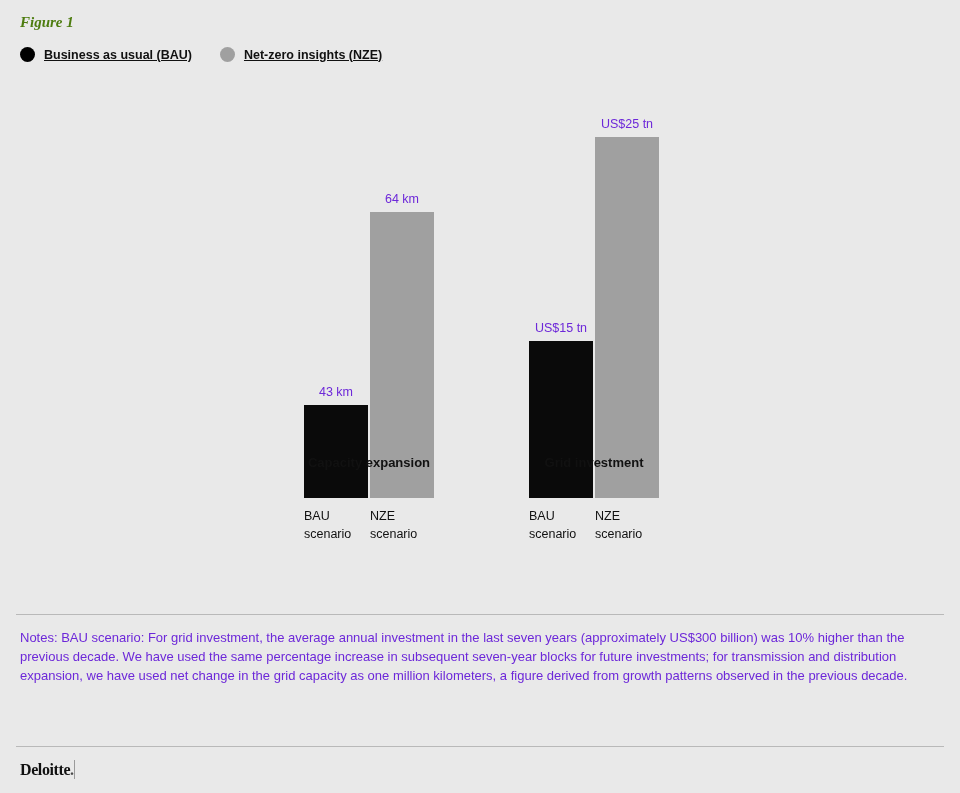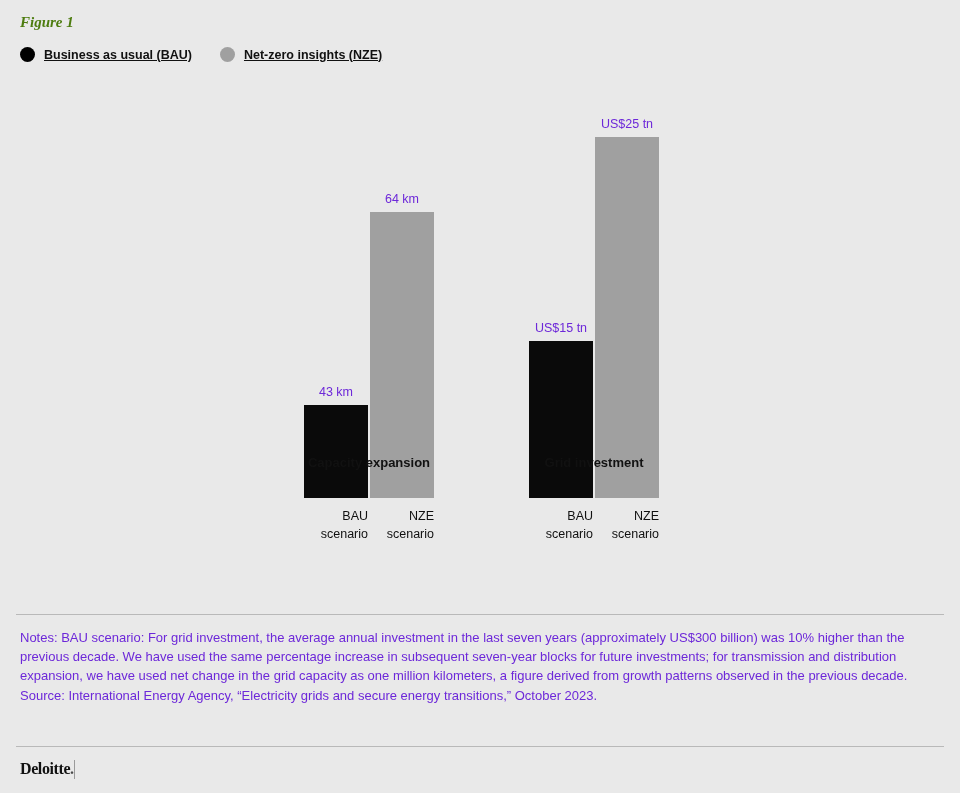--- a/index.html
+++ b/index.html
@@ -98,21 +98,21 @@
   }
   .bar {
     width: 64px;
   }
   .bar-cat {
     position: absolute;
     top: 100%;
     margin-top: 9px;
     font-size: 12.5px;
     line-height: 1.45;
-    text-align: right;
+    text-align: left;
     width: 64px;
     color: #111;
   }
   .bar-holder {
     position: relative;
   }
   .group-label {
     position: absolute;
     width: 100%;
     text-align: center;
@@ -144,21 +144,21 @@
   }
   .source {
     margin-top: 2px;
   }
   .footer {
     position: absolute;
     left: 20px;
     right: 14px;
     bottom: 14px;
     display: flex;
-    align-items: flex-start;
+    align-items: center;
   }
   .deloitte {
     font-family: "Liberation Serif", serif;
     font-weight: bold;
     font-size: 16px;
     letter-spacing: -0.4px;
     color: #111;
     white-space: nowrap;
   }
   .deloitte .dot {
@@ -232,21 +232,20 @@
         <div class="group-label">Grid investment</div>
       </div>
 
     </div>
   </div>
 
   <div class="rule" style="top:614px;"></div>
 
   <div class="notes">
     <p>Notes: BAU scenario: For grid investment, the average annual investment in the last seven years (approximately US$300 billion) was 10% higher than the previous decade. We have used the same percentage increase in subsequent seven-year blocks for future investments; for transmission and distribution expansion, we have used net change in the grid capacity as one million kilometers, a figure derived from growth patterns observed in the previous decade.</p>
-    <p class="source">Source: International Energy Agency, “Electricity grids and secure energy transitions,” October 2023.</p>
   </div>
 
   <div class="rule" style="bottom:46px;"></div>
 
   <div class="footer">
     <div class="deloitte"><span>Deloitte</span><span class="dot">.</span></div>
     <div class="divider"></div>
   </div>
 
 </div>

